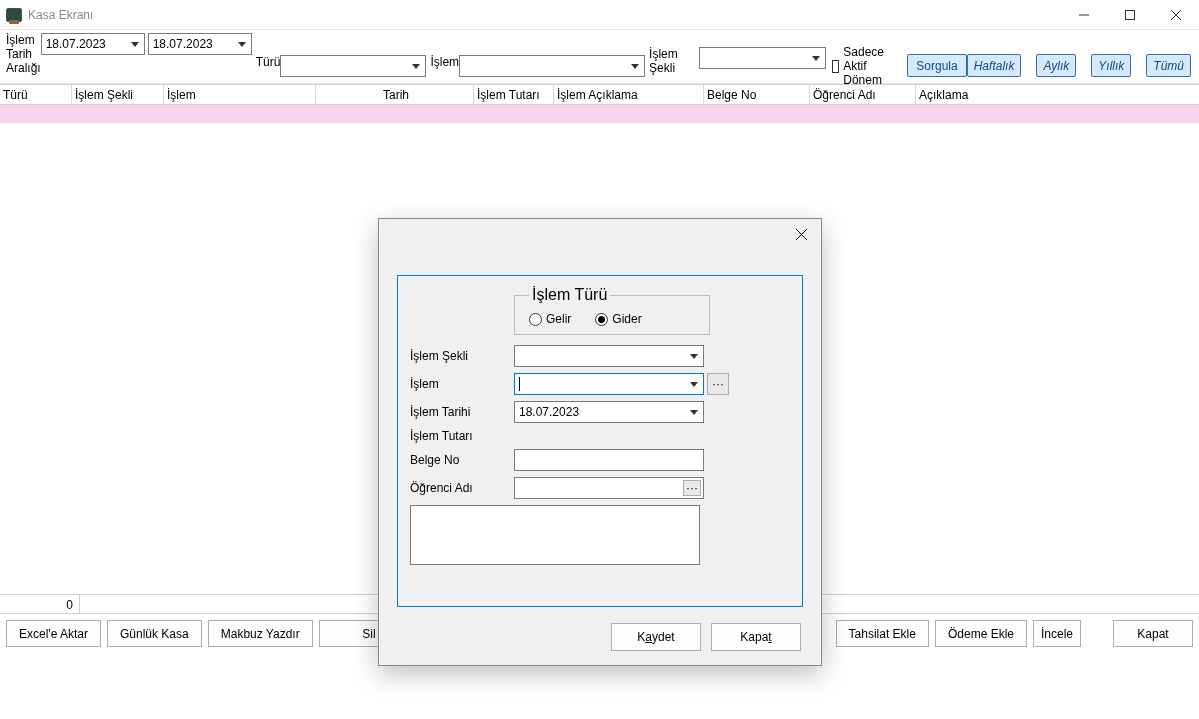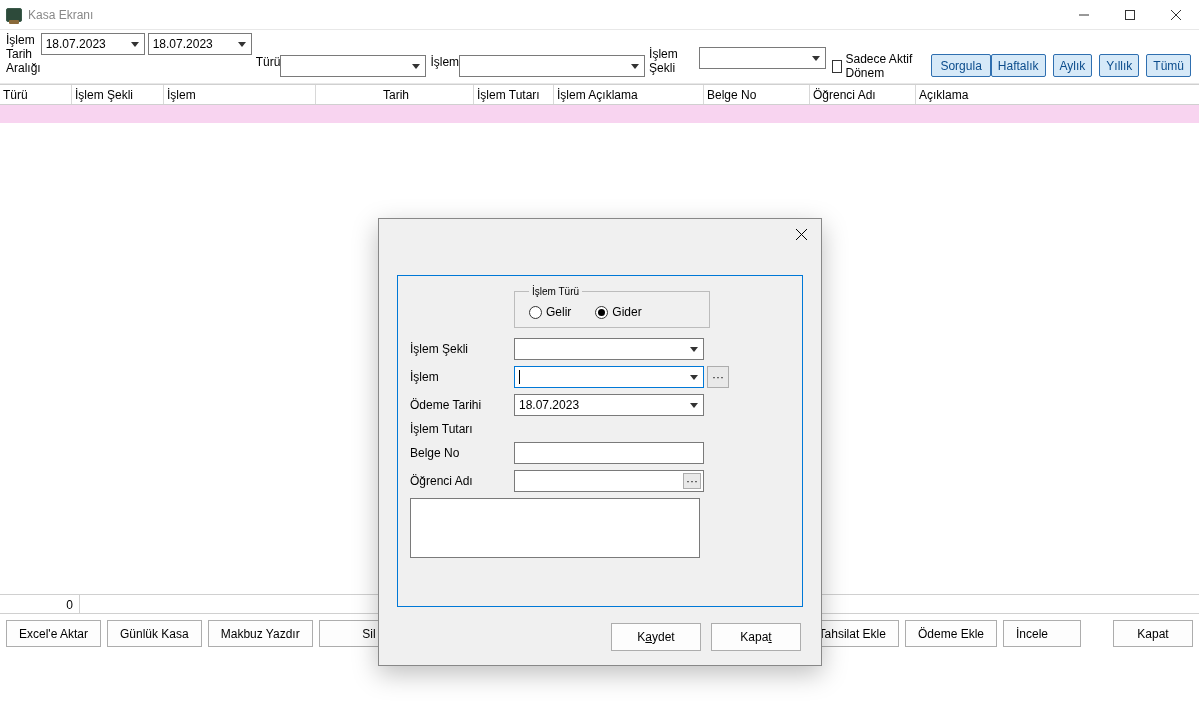--- a/index.html
+++ b/index.html
@@ -29,21 +29,21 @@
   .checkbox-row { display:flex; align-items:center; height:22px; margin: 0 6px 0 2px; }
   .checkbox-box { width:13px; height:13px; border:1px solid #333; background:#fff; margin-right:4px; }
   .btn-blue {
     height:23px; background:#d6e9f8; border:1px solid #2f6fb0; color:#0b4c8c; padding:0 8px; display:flex; align-items:center;
     border-radius:2px; margin-left:3px;
   }
   .btn-blue:first-of-type { margin-left:0; }
   .btn-blue.small { padding:0 6px; }
   .sorgula { }
 
-  .quickbtns { display:flex; gap:4px; margin-left:auto; margin-right:2px; }
+  .quickbtns { display:flex; gap:12px; margin-left:auto; margin-right:2px;font-style:italic; }
 
   
   .grid { border-top:1px solid #d0d0d0; }
   .grid-header { display:flex; height:20px; border-bottom:1px solid #d0d0d0; background:#fff; }
   .grid-header .gh { border-right:1px solid #d8d8d8; padding-left:3px; display:flex; align-items:center; color:#000; }
   .grid-row { height:18px; background:#f8d4f0; }
 
   .grid-area { height: 510px; position:relative; }
 
   
@@ -63,21 +63,21 @@
     position:absolute; left:378px; top:134px; width:444px; height:448px; background:#f0f0f0; border:1px solid #888;
     box-shadow: 0 8px 24px rgba(0,0,0,0.25);
   }
   .modal-title { height:28px; display:flex; align-items:flex-start; justify-content:flex-end; padding:4px 6px; }
   .modal-close { width:28px; height:22px; display:flex; align-items:center; justify-content:center; }
   .modal-body { position:absolute; top:56px; left:18px; right:18px; bottom:58px; border:1px solid #0078d7; background:#f0f0f0; padding:10px 12px 12px 12px; }
 
   fieldset.group {
     border:1px solid #bcbcbc; padding:4px 14px 8px 14px; margin:0 0 10px 104px; width:196px;
   }
-  fieldset.group legend { font-size:10px; padding:0 3px; }
+  fieldset.group legend { font-size:16px; padding:0 3px; }
   .radio-row { display:flex; align-items:flex-end; gap:24px; margin-top:4px; }
   .radio { display:flex; align-items:center; gap:4px; }
   .radio .dot { width:13px; height:13px; border:1px solid #333; border-radius:50%; display:flex; align-items:center; justify-content:center; background:#fff; }
   .radio .dot.sel::after { content:""; width:7px; height:7px; background:#000; border-radius:50%; }
 
   .field-row { display:flex; align-items:center; margin-bottom:6px; }
   .field-row .lbl { width:104px; }
   .field-row .ctl { flex:0 0 190px; height:22px; border:1px solid #7a7a7a; background:#fff; position:relative; display:flex; align-items:center; padding-left:4px; }
   .field-row .ctl.right { justify-content:flex-end; padding-right:6px; }
   .field-row .ctl.blue { border:1px solid #0078d7; }
@@ -274,21 +274,21 @@
                 <polygon points="0,0 8,0 4,5"></polygon>
               </svg>
             </span>
         </div>
         <div class="more-btn">
             <span>···</span>
           </div>
       </div>
 
       <div class="field-row">
-        <div class="lbl">Ödeme Tarihi</div>
+        <div class="lbl">İşlem Tarihi</div>
         <div class="ctl">
           <span>18.07.2023</span>
           <span class="chev">
               <svg width="8" height="5">
                 <polygon points="0,0 8,0 4,5"></polygon>
               </svg>
             </span>
         </div>
       </div>
 
@@ -346,20 +346,20 @@
   <div class="wbtn" style="width:70px; justify-content:flex-end;">
       <span>Sil</span>
     </div>
   <div class="spacer"></div>
   <div class="wbtn">
       <span>Tahsilat Ekle</span>
     </div>
   <div class="wbtn">
       <span>Ödeme Ekle</span>
     </div>
-  <div class="wbtn" style="width:78px; ">
+  <div class="wbtn" style="width:48px; justify-content:center;">
       <span>İncele</span>
     </div>
   <div style="width:20px;"></div>
   <div class="wbtn" style="width:80px; justify-content:center;">
       <span>Kapat</span>
     </div>
 </div>
 
 </body></html>

